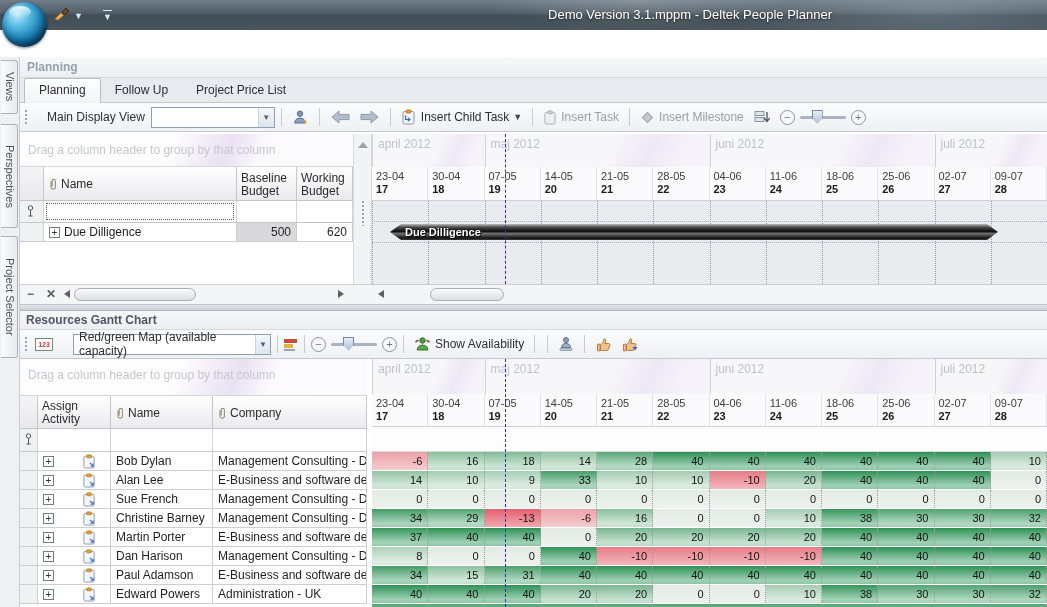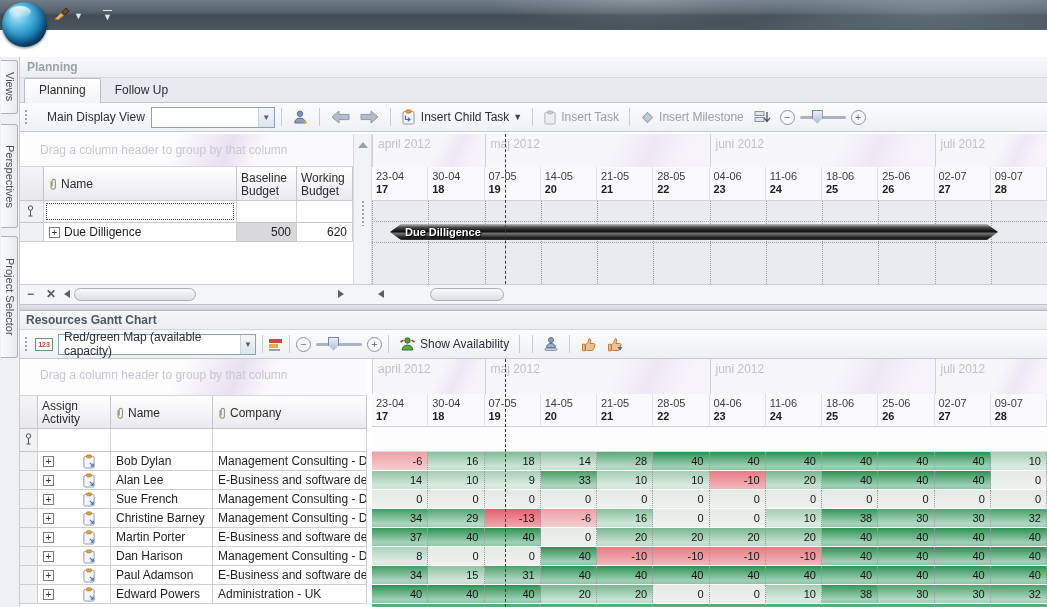--- a/index.html
+++ b/index.html
@@ -55,21 +55,21 @@
   .combo { height:21px; background:#fff; border:1px solid #8da0b5; display:flex; align-items:center; justify-content:space-between; font-size:12px; padding-left:5px; }
   .combo .arrowbox { width:16px; height:100%; border-left:1px solid #c9d2dd; background:linear-gradient(180deg,#f4f7fa,#dde4ec); display:flex; align-items:center; justify-content:center; font-size:8px; color:#49607e; }
   .zoomctl { display:flex; align-items:center; gap:5px; }
   .zcirc { width:15px; height:15px; border-radius:50%; border:1px solid #8a94a2; color:#6e7987; background:#f6f8fa; font-size:11px; line-height:12px; text-align:center; }
   .ztrack { position:relative; width:46px; height:3px; background:#aab3bf; border-radius:2px; }
   .zthumb { position:absolute; top:-6px; width:11px; height:14px; background:linear-gradient(180deg,#e8eef6,#aebfd6); border:1px solid #7588a8;
     clip-path:polygon(0 0,100% 0,100% 62%,50% 100%,0 62%); }
   .caret-sm { font-size:9px; color:#3c4654; }
 
   
-  .draghint { position:absolute; font-size:12px; color:#c6c7d0; padding:9px 0 0 20px; overflow:hidden;
+  .draghint { position:absolute; font-size:12px; color:#c6c7d0; padding:9px 0 0 8px; overflow:hidden;
     background:linear-gradient(115deg,#fdfdfe 45%,rgba(205,188,226,.45) 62%,rgba(238,232,246,.25) 72%,#fbfafd 85%); border-bottom:1px solid #d4d6db; }
   .hcell { position:absolute; background:linear-gradient(180deg,#ffffff,#eaeaee); border-right:1px solid #c6c6ca; border-bottom:1px solid #c6c6ca;
     font-size:12px; color:#2c2c2c; padding:2px 2px 0 4px; display:flex; align-items:center; gap:3px; line-height:13px; overflow:hidden; }
   .icell { background:linear-gradient(180deg,#f4f4f6,#e9e9ec); }
   .fcell { position:absolute; background:#fff; border-right:1px solid #d3d3d8; border-bottom:1px solid #c6c6ca; }
   .dotted-input { position:absolute; inset:2px; border:1px dotted #555; }
   .expand { display:inline-block; width:11px; height:11px; border:1px solid #777c84; background:#fff; color:#333; font-size:10px; line-height:9px; text-align:center; flex:none; }
 
   
   .toppane { position:absolute; left:0; top:75px; width:1027px; height:172px; overflow:hidden; background:#fff; }
@@ -123,35 +123,37 @@
     <div class="qat">
       <span>
         <svg width="16" height="14" viewBox="0 0 16 14">
             <path d="M1 12 L7 6 l2.5 2.5 L4 13 z" fill="#e8b25c" stroke="#a87a2a"></path>
             <path d="M8 5 L12 1 l3 3 -4 4 z" fill="#6b4a2a" stroke="#3f2a14"></path>
           </svg>
       </span>
       <span class="caret">▼</span>
       <span class="more">▼</span>
     </div>
+    <div class="title">Demo Version 3.1.mppm - Deltek People Planner</div>
   </div>
 
 
   <div class="rail">
       <div class="rail-tab" style="top: 3px; height: 54px;">Views</div>
       <div class="rail-tab" style="top: 67px; height: 104px;">Perspectives</div>
       <div class="rail-tab" style="top: 179px; height: 122px;">Project Selector</div>
     </div>
 
   <div class="main">
 
     <div class="group-hdr" style="top:0">Planning</div>
     <div class="tabsrow">
         <div class="tab sel">Planning</div>
         <div class="tab">Follow Up</div>
+        <div class="tab">Project Price List</div>
       </div>
 
     <div class="toolbar" style="top:46px">
       <span class="grip"></span>
       <span style="padding:0 6px 0 12px">Main Display View</span>
       <div class="combo" style="width:124px">
         <span></span>
         <span class="arrowbox">▼</span>
       </div>
       <span class="tb-sep"></span>
@@ -305,21 +307,21 @@
         <span class="sc-thumb" style="left:410px;width:74px"></span>
       </div>
     </div>
 
     <div class="splitter"></div>
     <div class="sect-hdr">Resources Gantt Chart</div>
 
     <div class="toolbar" style="top:273px">
       <span class="grip"></span>
       <span class="num123">123</span>
-      <div class="combo" style="width:198px;margin-left:5px">
+      <div class="combo" style="width:198px;margin-left:20px">
         <span>Red/green Map (available capacity)</span>
         <span class="arrowbox">▼</span>
       </div>
       <span class="tb-sep"></span>
       <span class="barsicon">
         <i style="top:1px;width:13px;height:4px;background:#c94b3f"></i>
         <i style="top:6px;width:9px;height:4px;background:#e2b33c"></i>
         <i style="top:11px;width:11px;height:2px;background:#9aa1ab"></i>
       </span>
       <span class="tb-sep"></span>

